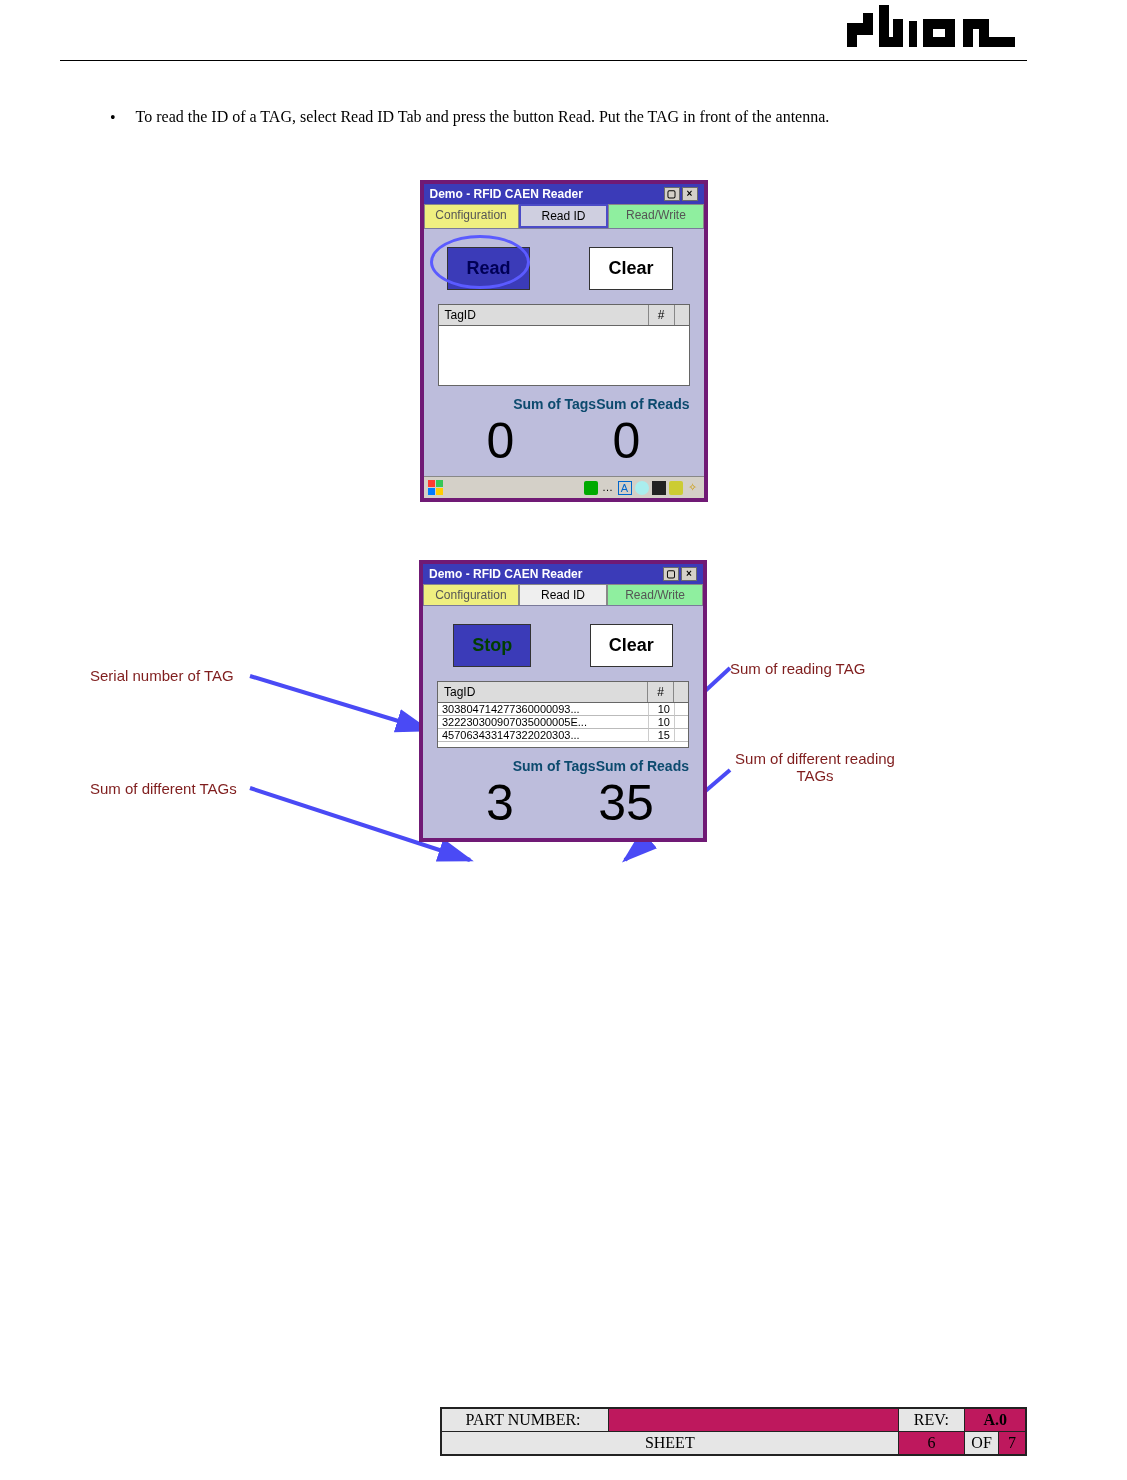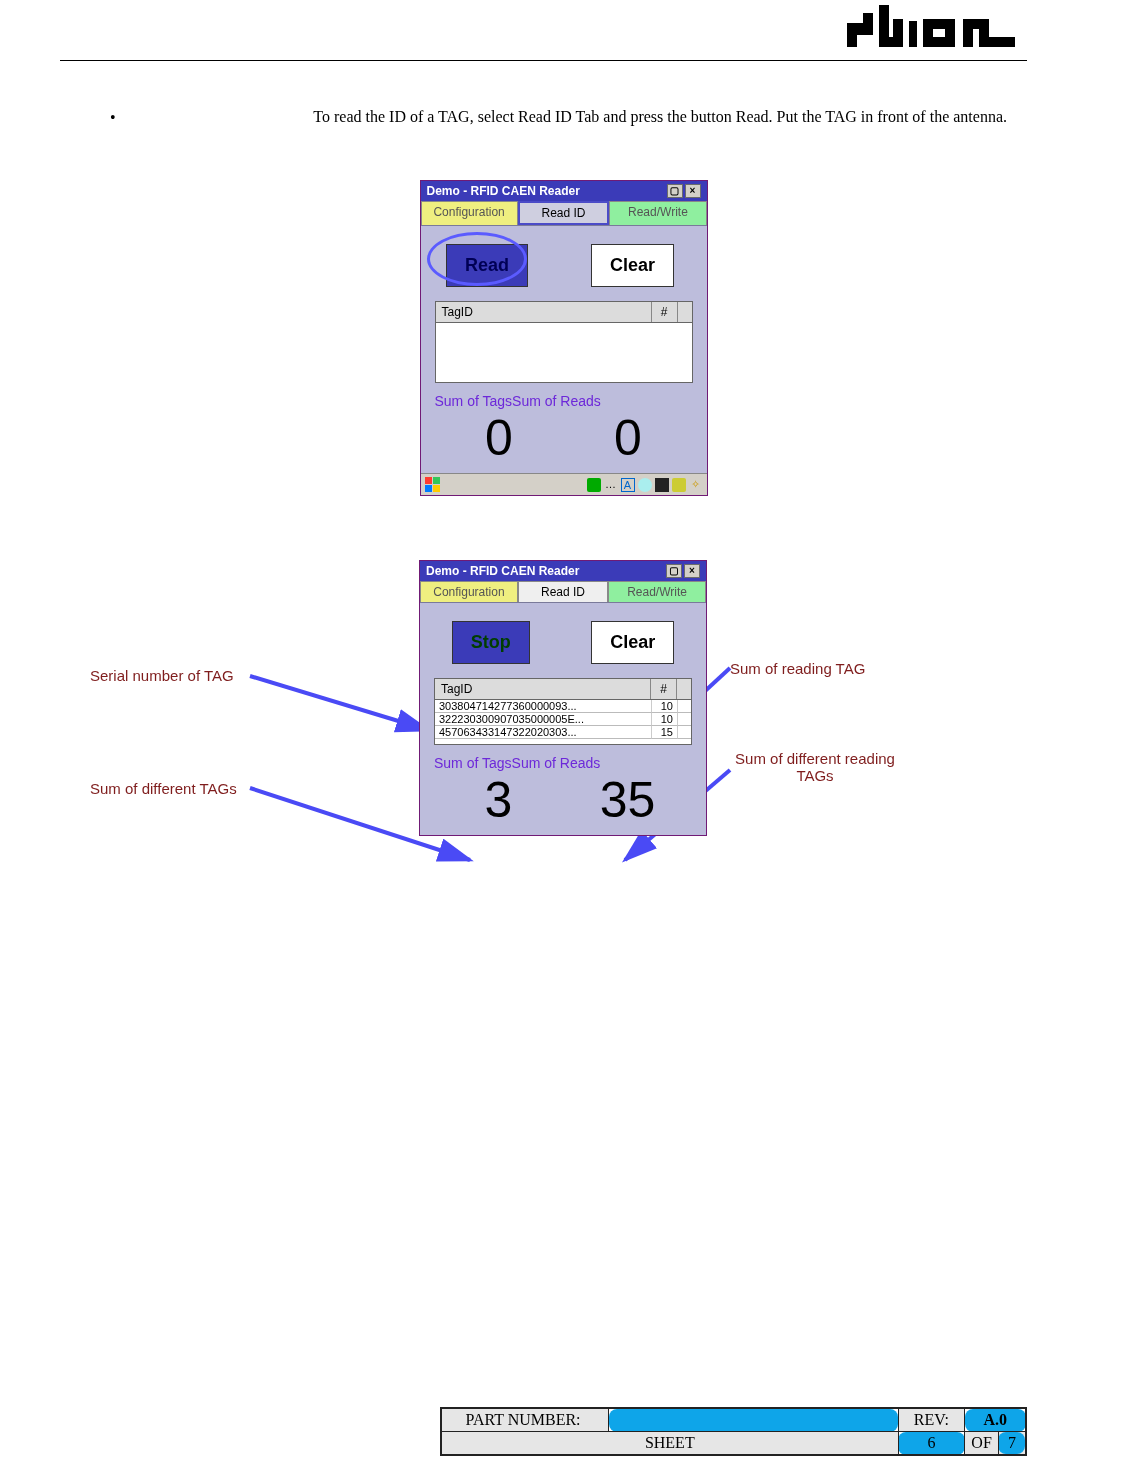--- a/index.html
+++ b/index.html
@@ -40,34 +40,33 @@
     font-family: "Times New Roman", serif;
     display: flex;
     gap: 20px;
   }
   .bullet-dot {
     font-size: 16px;
     line-height: 20px;
   }
   .bullet-content {
     flex: 1;
-    text-align: right;
   }
   .shot-wrap {
     position: absolute;
     left: 0;
     width: 1127px;
     display: flex;
     justify-content: center;
   }
   .shot1-wrap { top: 180px; }
   .shot2-wrap { top: 560px; }
   .shot {
     width: 288px;
-    border: 1px solid #701a75;
+    border: 4px solid #701a75;
     background: #bdbddc;
     display: flex;
     flex-direction: column;
     font-family: Tahoma, sans-serif;
     position: relative;
   }
   .titlebar {
     background: #3b3bb8;
     color: #fff;
     font-size: 12px;
@@ -161,24 +160,24 @@
     font-size: 12px;
   }
   .tablebody.small { min-height: 45px; }
   .trow { display:flex; }
   .tc1 { flex:3; padding:0 4px; font-family: sans-serif; font-size:11px; border-bottom:1px solid #bbb; white-space:nowrap; overflow:hidden; }
   .tc2 { flex:0 0 26px; text-align:right; padding:0 4px; border-left:1px solid #ccc; border-bottom:1px solid #bbb; font-size:11px;}
   .tc3 { flex:0 0 14px; border-left:1px solid #ccc; border-bottom:1px solid #bbb;}
   .sumrow {
     display: flex;
     padding: 10px 14px 0;
-    justify-content: flex-start;
+    justify-content: flex-end;
     font-size: 14px;
-    font-weight: normal;
-    color: #6d28d9;
+    font-weight: bold;
+    color: #0c4a6e;
   }
   .sumlabel { font-size:14px; }
   .bignums {
     display: flex;
     justify-content: space-around;
     padding: 0 14px 6px;
   }
   .bignum {
     font-size: 50px;
     font-weight: normal;
@@ -226,21 +225,21 @@
     font-family: "Times New Roman", serif;
     font-size: 16px;
   }
   .footer table { border-collapse: collapse; width: 100%; }
   .footer td {
     border: 1px solid #222;
     padding: 2px 6px;
     background: #e6e6e6;
     text-align: center;
   }
-  .footer td.wht { background: #0ea5e9; border-radius: 8px; }
+  .footer td.wht { background: #be185d; }
   .footer td.lab { padding: 2px 10px; }
 </style>
 </head>
 <body>
 
 <div class="page">
   <div class="logo">
     <svg width="170" height="42" viewBox="0 0 170 42">
       <g fill="#000">
         <rect x="0" y="30" width="10" height="12"></rect>

